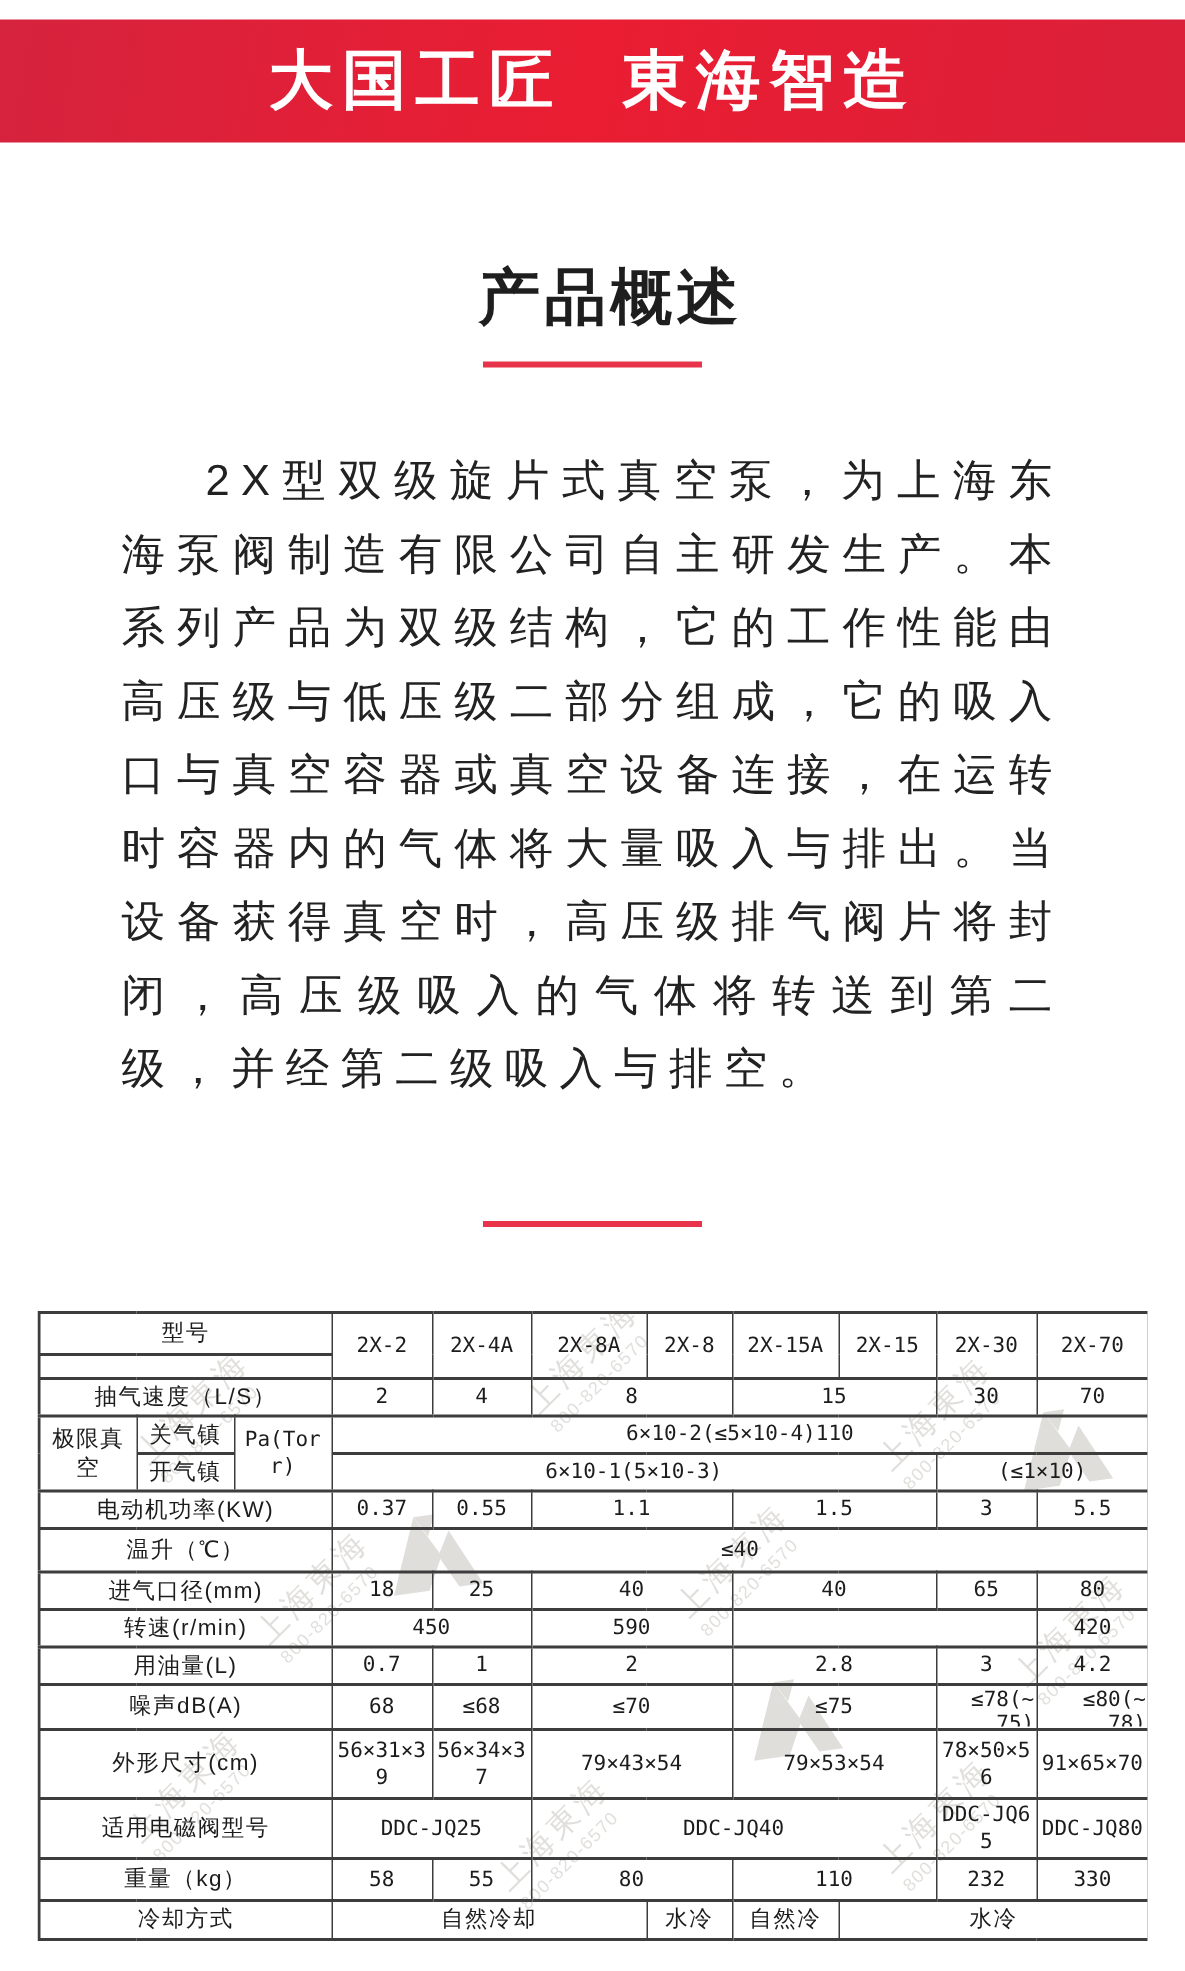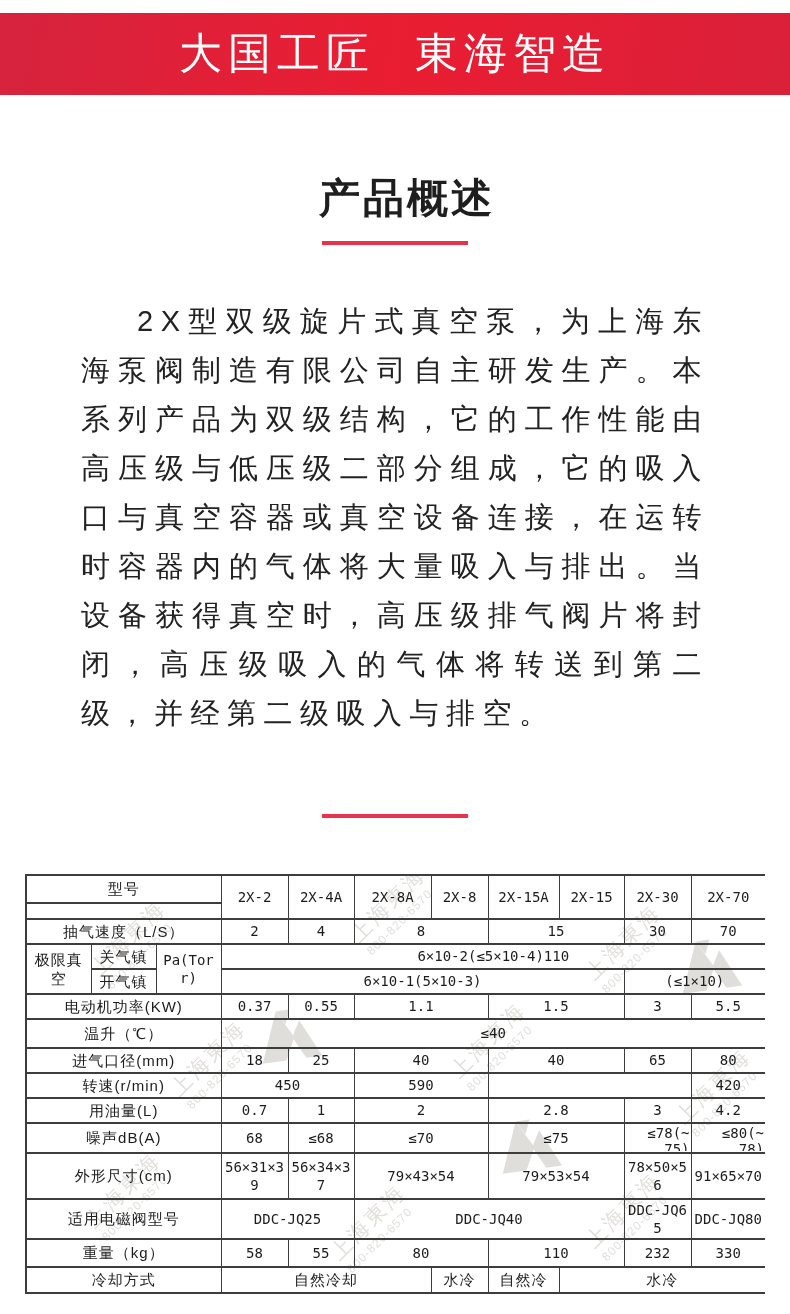--- a/index.html
+++ b/index.html
@@ -1,21 +1,21 @@
 <!DOCTYPE html>
 <html><head>
 <meta charset="utf-8">
 <style>
   html,body{margin:0;padding:0;background:#ffffff;}
   body{width:790px;font-family:"Liberation Sans", sans-serif;}
 
   
   .banner{margin-top:13px;height:82px;display:flex;align-items:center;justify-content:center;
     background:linear-gradient(100deg,#d6233e 0%,#ea1d32 50%,#da2039 100%);}
-  .banner-title{color:#ffffff;font-size:43px;font-weight:normal;letter-spacing:6px;word-spacing:22px;white-space:nowrap;}
+  .banner-title{color:#ffffff;font-size:43px;font-weight:bold;letter-spacing:6px;word-spacing:22px;white-space:nowrap;}
 
   
   .section{margin-top:76px;text-align:center;}
   .section-title{font-size:41px;font-weight:bold;color:#1e1e1e;letter-spacing:3px;padding-left:24px;}
   .title-underline{width:146px;height:4px;background:#e8344a;margin:15px auto 0;}
 
   
   .overview{margin:52px auto 0;width:628px;font-size:29px;line-height:49px;letter-spacing:7.5px;
     color:#222222;text-align:justify;text-indent:56px;text-justify:inter-character;}
 

